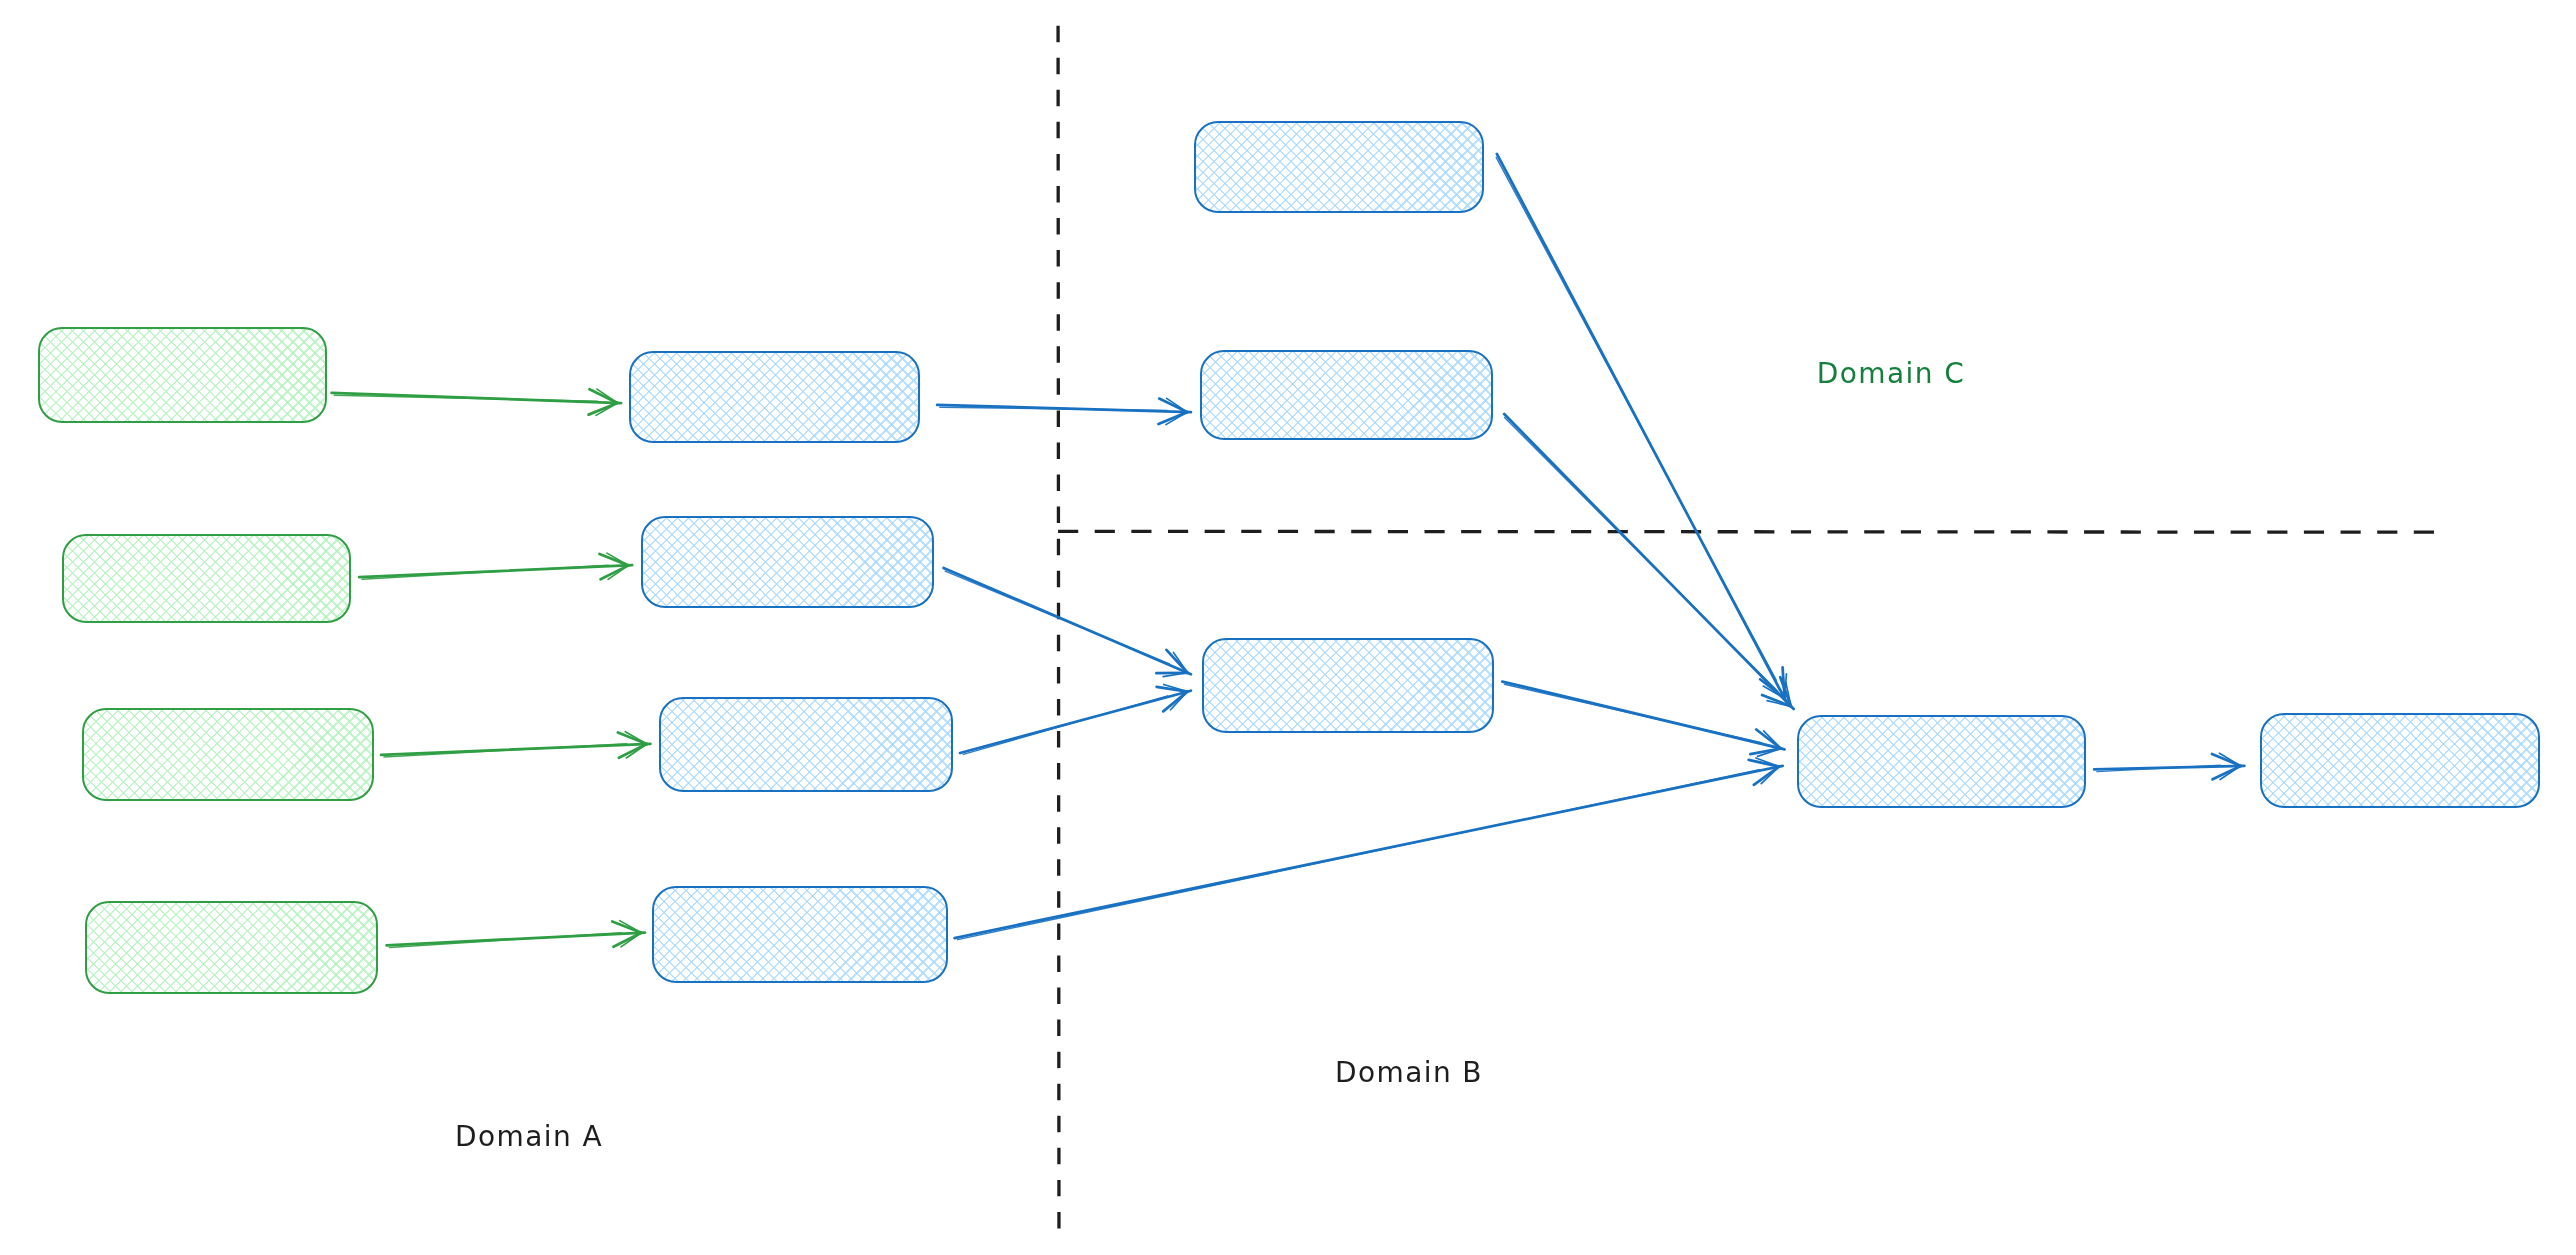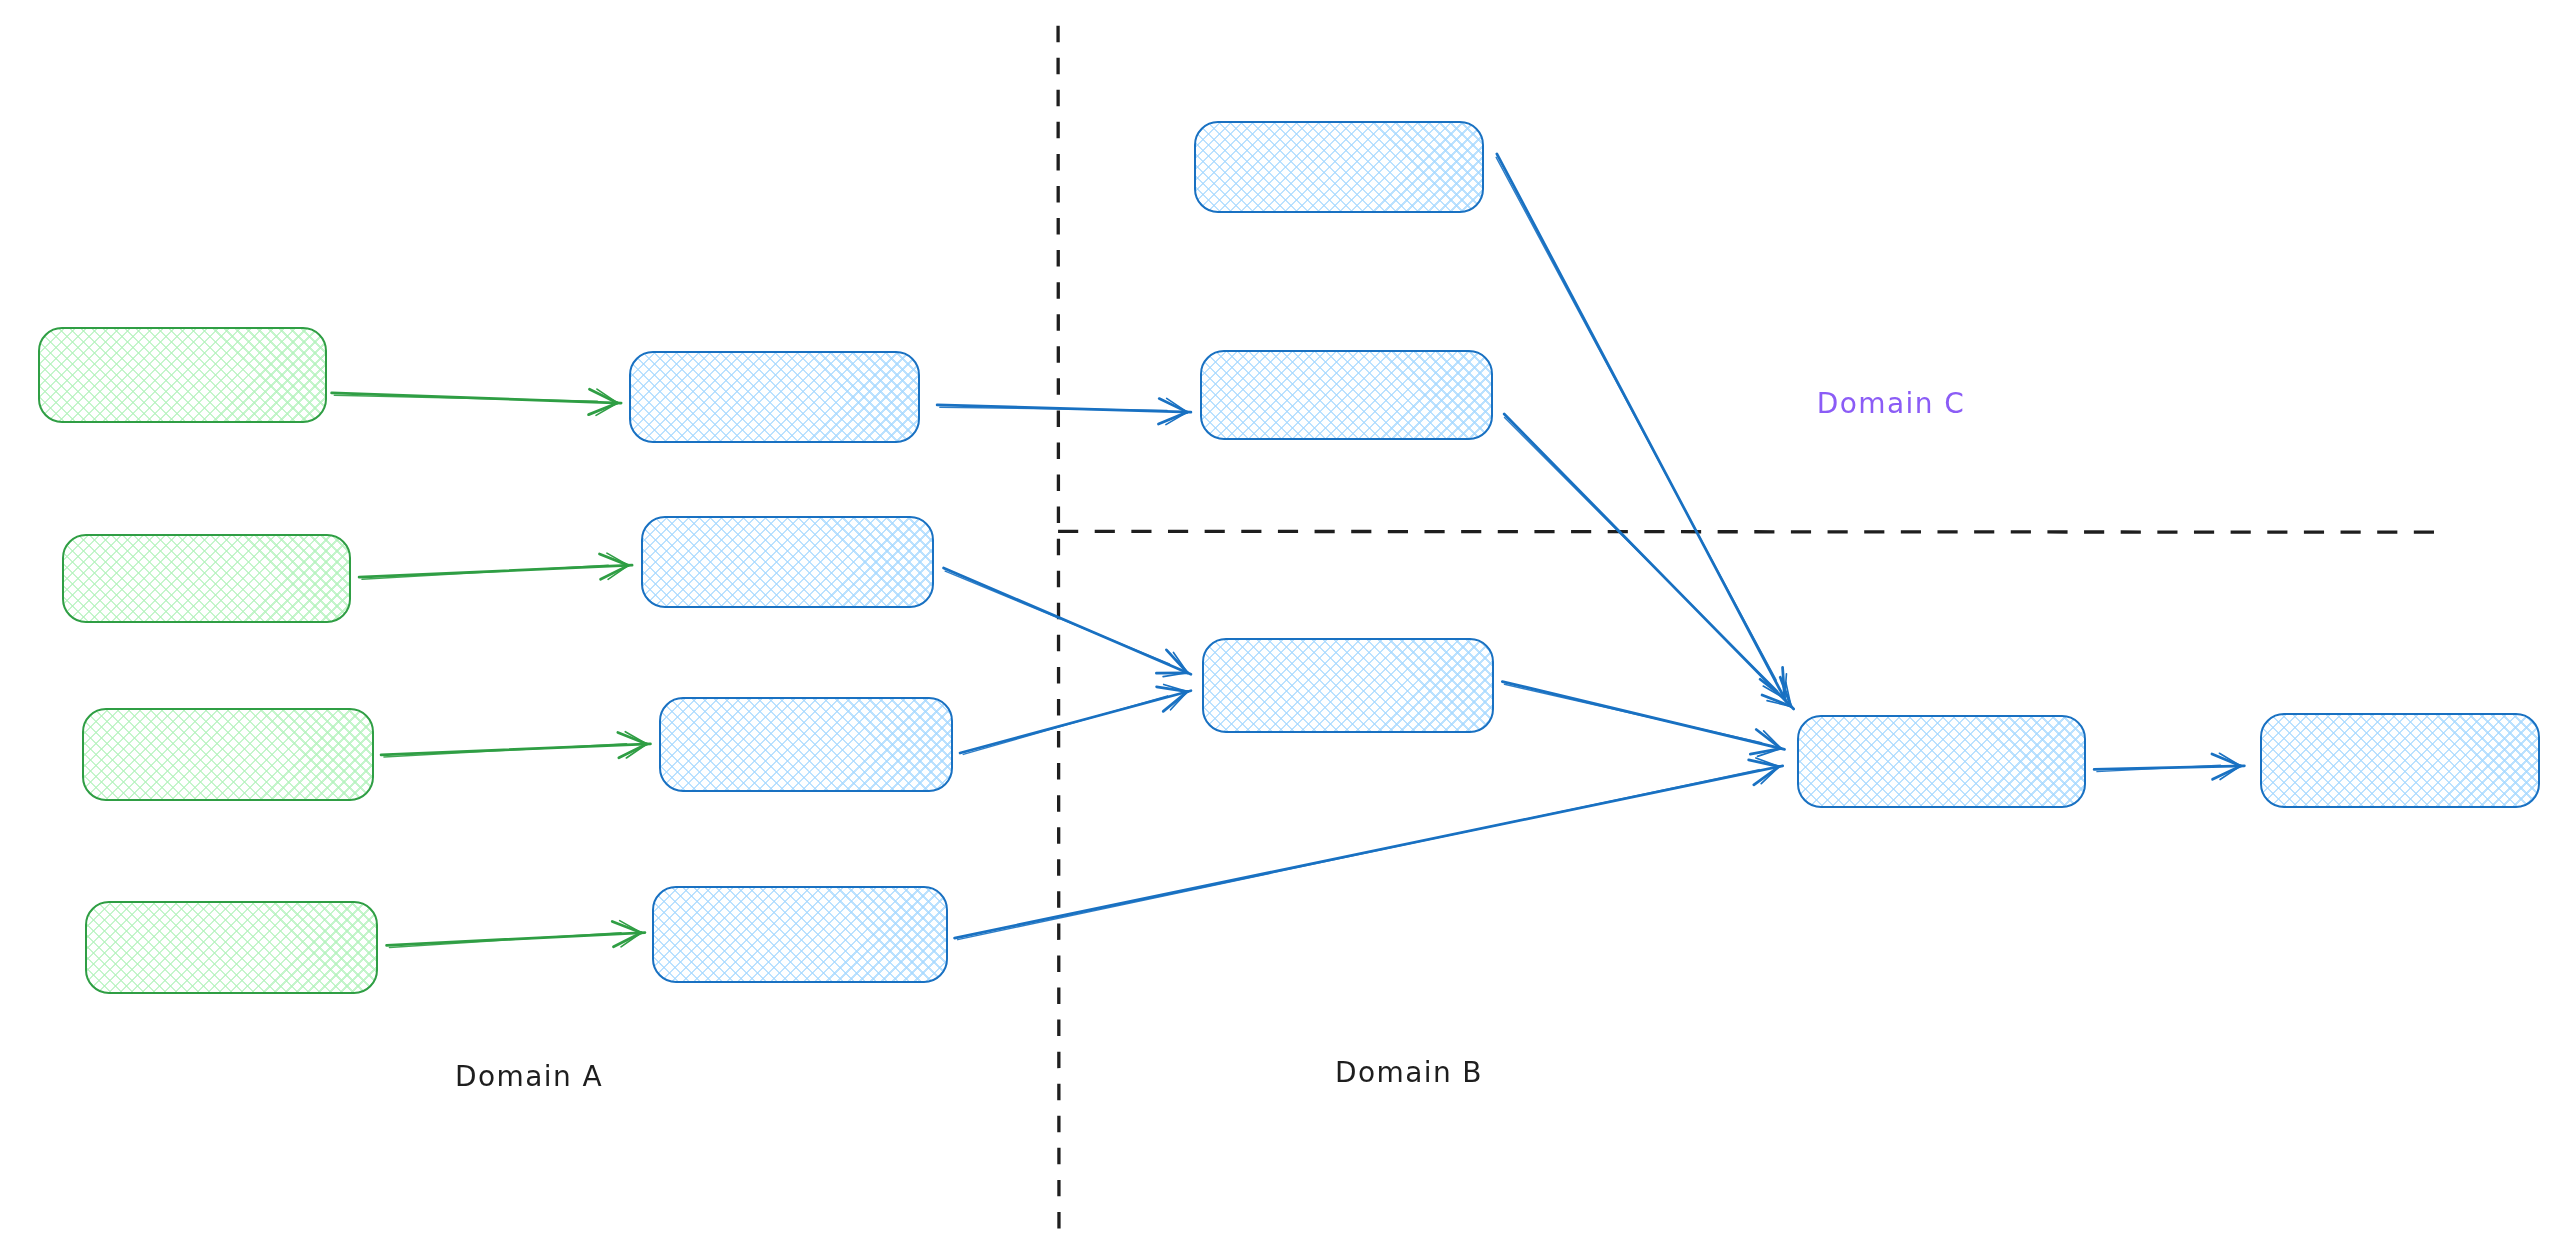--- a/index.html
+++ b/index.html
@@ -44,23 +44,23 @@
     <div class="node" style="left: 85px; top: 901px; width: 293px; height: 93px; border: 2.7px solid rgb(47, 158, 68); background-image: repeating-linear-gradient(45deg, rgba(178, 242, 187, 0.75) 0px, rgba(178, 242, 187, 0.75) 1.6px, transparent 1.6px, transparent 7.8px), repeating-linear-gradient(135deg, rgba(178, 242, 187, 0.75) 0px, rgba(178, 242, 187, 0.75) 1.6px, transparent 1.6px, transparent 7.8px);"></div>
     <div class="node" style="left: 629px; top: 351px; width: 291px; height: 92px; border: 2.7px solid rgb(25, 113, 194); background-image: repeating-linear-gradient(45deg, rgba(165, 216, 255, 0.75) 0px, rgba(165, 216, 255, 0.75) 1.6px, transparent 1.6px, transparent 7.8px), repeating-linear-gradient(135deg, rgba(165, 216, 255, 0.75) 0px, rgba(165, 216, 255, 0.75) 1.6px, transparent 1.6px, transparent 7.8px);"></div>
     <div class="node" style="left: 641px; top: 516px; width: 293px; height: 92px; border: 2.7px solid rgb(25, 113, 194); background-image: repeating-linear-gradient(45deg, rgba(165, 216, 255, 0.75) 0px, rgba(165, 216, 255, 0.75) 1.6px, transparent 1.6px, transparent 7.8px), repeating-linear-gradient(135deg, rgba(165, 216, 255, 0.75) 0px, rgba(165, 216, 255, 0.75) 1.6px, transparent 1.6px, transparent 7.8px);"></div>
     <div class="node" style="left: 659px; top: 697px; width: 294px; height: 95px; border: 2.7px solid rgb(25, 113, 194); background-image: repeating-linear-gradient(45deg, rgba(165, 216, 255, 0.75) 0px, rgba(165, 216, 255, 0.75) 1.6px, transparent 1.6px, transparent 7.8px), repeating-linear-gradient(135deg, rgba(165, 216, 255, 0.75) 0px, rgba(165, 216, 255, 0.75) 1.6px, transparent 1.6px, transparent 7.8px);"></div>
     <div class="node" style="left: 652px; top: 886px; width: 296px; height: 97px; border: 2.7px solid rgb(25, 113, 194); background-image: repeating-linear-gradient(45deg, rgba(165, 216, 255, 0.75) 0px, rgba(165, 216, 255, 0.75) 1.6px, transparent 1.6px, transparent 7.8px), repeating-linear-gradient(135deg, rgba(165, 216, 255, 0.75) 0px, rgba(165, 216, 255, 0.75) 1.6px, transparent 1.6px, transparent 7.8px);"></div>
     <div class="node" style="left: 1194px; top: 121px; width: 290px; height: 92px; border: 2.7px solid rgb(25, 113, 194); background-image: repeating-linear-gradient(45deg, rgba(165, 216, 255, 0.75) 0px, rgba(165, 216, 255, 0.75) 1.6px, transparent 1.6px, transparent 7.8px), repeating-linear-gradient(135deg, rgba(165, 216, 255, 0.75) 0px, rgba(165, 216, 255, 0.75) 1.6px, transparent 1.6px, transparent 7.8px);"></div>
     <div class="node" style="left: 1200px; top: 350px; width: 293px; height: 90px; border: 2.7px solid rgb(25, 113, 194); background-image: repeating-linear-gradient(45deg, rgba(165, 216, 255, 0.75) 0px, rgba(165, 216, 255, 0.75) 1.6px, transparent 1.6px, transparent 7.8px), repeating-linear-gradient(135deg, rgba(165, 216, 255, 0.75) 0px, rgba(165, 216, 255, 0.75) 1.6px, transparent 1.6px, transparent 7.8px);"></div>
     <div class="node" style="left: 1202px; top: 638px; width: 292px; height: 95px; border: 2.7px solid rgb(25, 113, 194); background-image: repeating-linear-gradient(45deg, rgba(165, 216, 255, 0.75) 0px, rgba(165, 216, 255, 0.75) 1.6px, transparent 1.6px, transparent 7.8px), repeating-linear-gradient(135deg, rgba(165, 216, 255, 0.75) 0px, rgba(165, 216, 255, 0.75) 1.6px, transparent 1.6px, transparent 7.8px);"></div>
     <div class="node" style="left: 1797px; top: 715px; width: 289px; height: 93px; border: 2.7px solid rgb(25, 113, 194); background-image: repeating-linear-gradient(45deg, rgba(165, 216, 255, 0.75) 0px, rgba(165, 216, 255, 0.75) 1.6px, transparent 1.6px, transparent 7.8px), repeating-linear-gradient(135deg, rgba(165, 216, 255, 0.75) 0px, rgba(165, 216, 255, 0.75) 1.6px, transparent 1.6px, transparent 7.8px);"></div>
     <div class="node" style="left: 2260px; top: 713px; width: 280px; height: 95px; border: 2.7px solid rgb(25, 113, 194); background-image: repeating-linear-gradient(45deg, rgba(165, 216, 255, 0.75) 0px, rgba(165, 216, 255, 0.75) 1.6px, transparent 1.6px, transparent 7.8px), repeating-linear-gradient(135deg, rgba(165, 216, 255, 0.75) 0px, rgba(165, 216, 255, 0.75) 1.6px, transparent 1.6px, transparent 7.8px);"></div>
-    <div class="domain-label" style="left: 529px; top: 1076px; color: rgb(30, 30, 30);">Domain A</div>
+    <div class="domain-label" style="left: 529px; top: 1136px; color: rgb(30, 30, 30);">Domain A</div>
     <div class="domain-label" style="left: 1409px; top: 1072px; color: rgb(30, 30, 30);">Domain B</div>
-    <div class="domain-label" style="left: 1891px; top: 403px; color: #8b5cf6;">Domain C</div>
+    <div class="domain-label" style="left: 1891px; top: 373px; color: #15803d;">Domain C</div>
     <svg id="connector-layer" width="2576" height="1255" viewBox="0 0 2812 1370">
       <g>
         <line x1="1155" y1="28" x2="1156" y2="1356" stroke="#1e1e1e" stroke-width="3.6" stroke-linecap="butt" stroke-dasharray="18 17"></line>
       </g>
       <g>
         <line x1="1155" y1="580" x2="2670" y2="581" stroke="#1e1e1e" stroke-width="3.6" stroke-linecap="butt" stroke-dasharray="22 18"></line>
       </g>
       <g>
         <line x1="362" y1="429" x2="678" y2="440" stroke="#2f9e44" stroke-width="3" stroke-linecap="round"></line>
         <line x1="364.9146903002713" y1="431.5029143919648" x2="652.0574852484098" y2="437.89621095080247" stroke="#2f9e44" stroke-width="1.6" stroke-linecap="round" opacity="0.9"></line>

